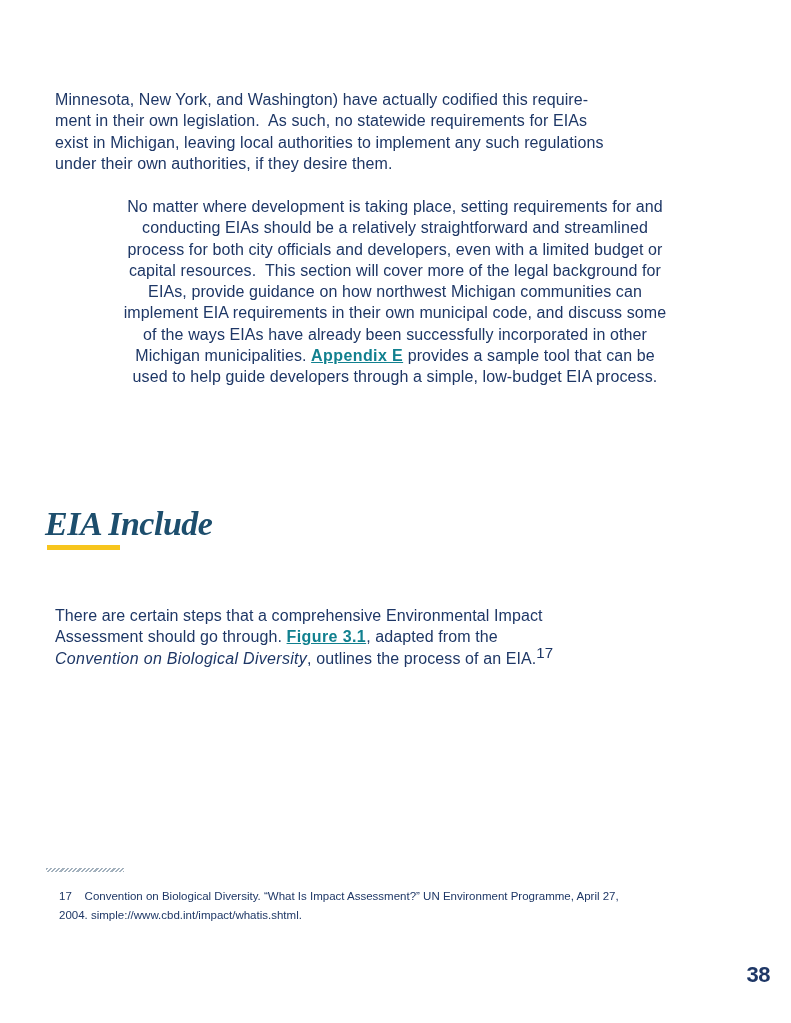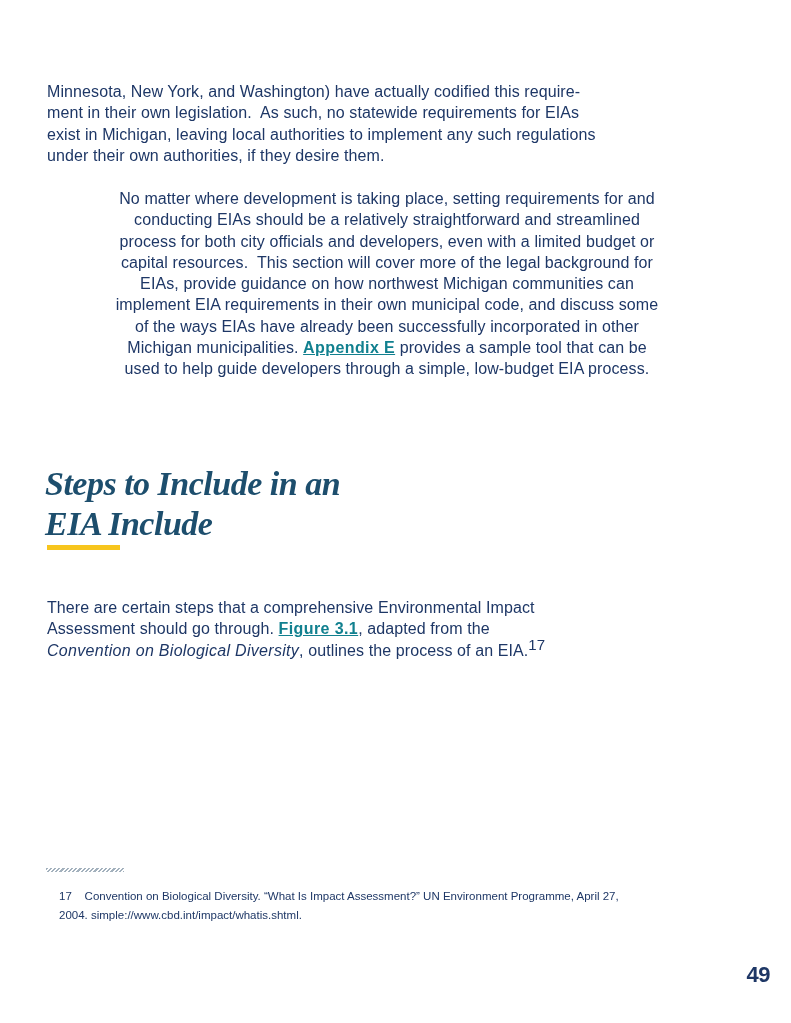--- a/index.html
+++ b/index.html
@@ -11,21 +11,21 @@
     position: relative;
     width: 791px;
     height: 1023px;
     background: var(--page-background, #ffffff);
     overflow: hidden;
     font-family: "Liberation Sans", sans-serif;
   }
   .body-text {
     position: absolute;
     left: 47px;
-    margin: 0;
+    margin: 8px;
     width: 680px;
     font-size: 16px;
     line-height: 21.3px;
     color: var(--body-text, #1e3766);
     letter-spacing: 0.1px;
   }
   .para1 { top: 81px; }
   .para2 { top: 188px; text-align: center; }
   .para3 { top: 597px; }
 
@@ -103,25 +103,25 @@
 </style>
 </head>
 <body>
 
 <div class="page">
 
   <p class="body-text para1"><span class="seg-normal">Minnesota, New York, and Washington) have actually codified this require-</span><br><span class="seg-normal">ment in their own legislation.&nbsp; As such, no statewide requirements for EIAs</span><br><span class="seg-normal">exist in Michigan, leaving local authorities to implement any such regulations</span><br><span class="seg-normal">under their own authorities, if they desire them.</span></p>
 
   <p class="body-text para2"><span class="seg-normal">No matter where development is taking place, setting requirements for and</span><br><span class="seg-normal">conducting EIAs should be a relatively straightforward and streamlined</span><br><span class="seg-normal">process for both city officials and developers, even with a limited budget or</span><br><span class="seg-normal">capital resources.&nbsp; This section will cover more of the legal background for</span><br><span class="seg-normal">EIAs, provide guidance on how northwest Michigan communities can</span><br><span class="seg-normal">implement EIA requirements in their own municipal code, and discuss some</span><br><span class="seg-normal">of the ways EIAs have already been successfully incorporated in other</span><br><span class="seg-normal">Michigan municipalities. </span><span class="seg-bold-teal">Appendix E</span><span class="seg-normal"> provides a sample tool that can be</span><br><span class="seg-normal">used to help guide developers through a simple, low-budget EIA process.</span></p>
 
-  <h1 class="section-heading"><span>Steps to Include in an</span><br><span>EIA Include</span></h1>
+  <h1 class="section-heading"><br><span>EIA Include</span></h1>
 
   <div class="heading-underline"></div>
 
   <p class="body-text para3"><span class="seg-normal">There are certain steps that a comprehensive Environmental Impact</span><br><span class="seg-normal">Assessment should go through. </span><span class="seg-bold-teal">Figure 3.1</span><span class="seg-normal">, adapted from the</span><br><span class="seg-bold-italic">Convention on Biological Diversity</span><span class="seg-normal">, outlines the process of an EIA.</span><sup class="seg-sup">17</sup></p>
 
   <div class="footnote-rule"></div>
 
   <p class="footnote"><span class="seg-normal">17&nbsp;&nbsp;&nbsp;&nbsp;Convention on Biological Diversity. “What Is Impact Assessment?” UN Environment Programme, April 27,</span><br><span class="seg-normal">2004. </span><span class="seg-link">simple://www.cbd.int/impact/whatis.shtml</span><span class="seg-normal">.</span></p>
 
-  <div class="page-number">49</div>
+  <div class="page-number">38</div>
 
 </div>
 
 </body></html>

